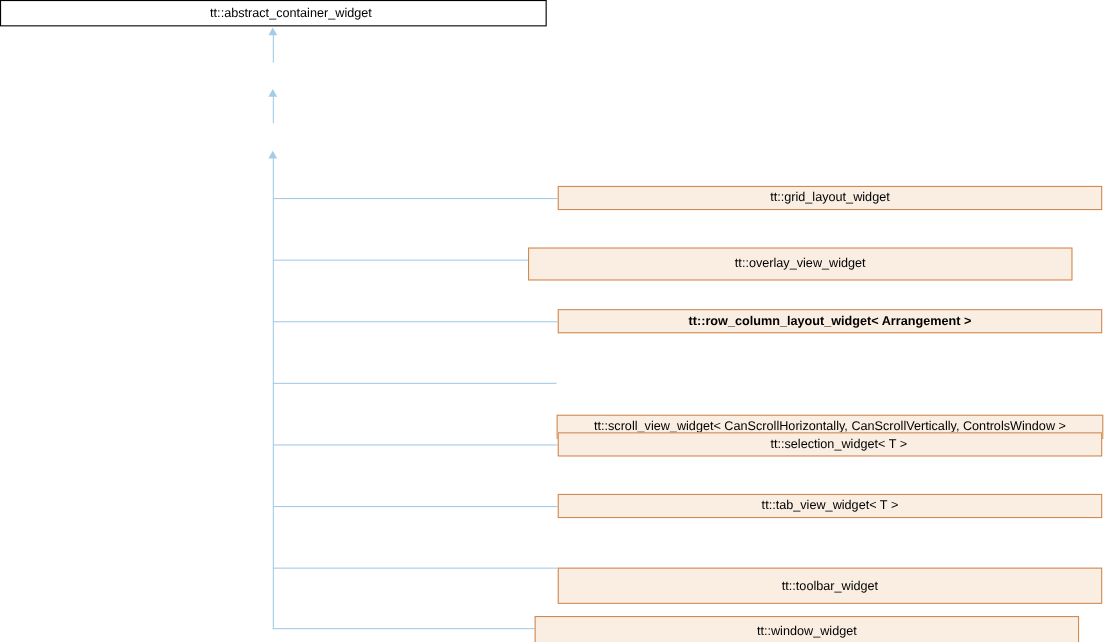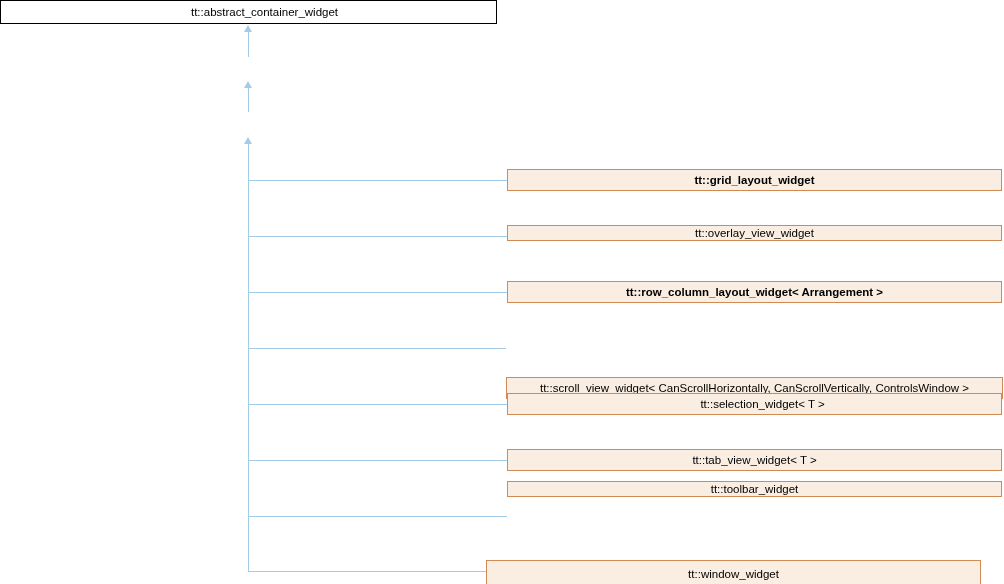--- a/index.html
+++ b/index.html
@@ -75,29 +75,29 @@
 
   <div class="edge-h" style="left:248px; top:180px; width:259px;"></div>
   <div class="edge-h" style="left:248px; top:236px; width:259px;"></div>
   <div class="edge-h" style="left:248px; top:292px; width:259px;"></div>
   <div class="edge-h" style="left:248px; top:348px; width:258px;"></div>
   <div class="edge-h" style="left:248px; top:404px; width:259px;"></div>
   <div class="edge-h" style="left:248px; top:460px; width:259px;"></div>
   <div class="edge-h" style="left:248px; top:516px; width:259px;"></div>
   <div class="edge-h" style="left:248px; top:571px; width:259px;"></div>
 
-  <div class="node" style="left:507px; top:169px; width:495px; height:22px;font-weight:bold;">tt::grid_layout_widget</div>
+  <div class="node" style="left:507px; top:169px; width:495px; height:22px;">tt::grid_layout_widget</div>
 
-  <div class="node" style="left:507px; top:225px; width:495px; height:16px;">tt::overlay_view_widget</div>
+  <div class="node" style="left:480px; top:225px; width:495px; height:30px;">tt::overlay_view_widget</div>
 
   <div class="node" style="left:507px; top:281px; width:495px; height:22px;font-weight:bold;">tt::row_column_layout_widget&lt; Arrangement &gt;</div>
 
   <div class="node" style="left:506px; top:337px; width:497px; height:22px;margin-top:40px;">tt::scroll_view_widget&lt; CanScrollHorizontally, CanScrollVertically, ControlsWindow &gt;</div>
 
   <div class="node" style="left:507px; top:393px; width:495px; height:22px;padding-left:16px;">tt::selection_widget&lt; T &gt;</div>
 
   <div class="node" style="left:507px; top:449px; width:495px; height:22px;">tt::tab_view_widget&lt; T &gt;</div>
 
-  <div class="node" style="left:507px; top:481px; width:495px; height:16px;">tt::toolbar_widget</div>
+  <div class="node" style="left:507px; top:516px; width:495px; height:33px;">tt::toolbar_widget</div>
 
   <div class="node" style="left:486px; top:560px; width:495px; height:28px;text-align:center;">tt::window_widget</div>
 
 </div>
 
 </body></html>

